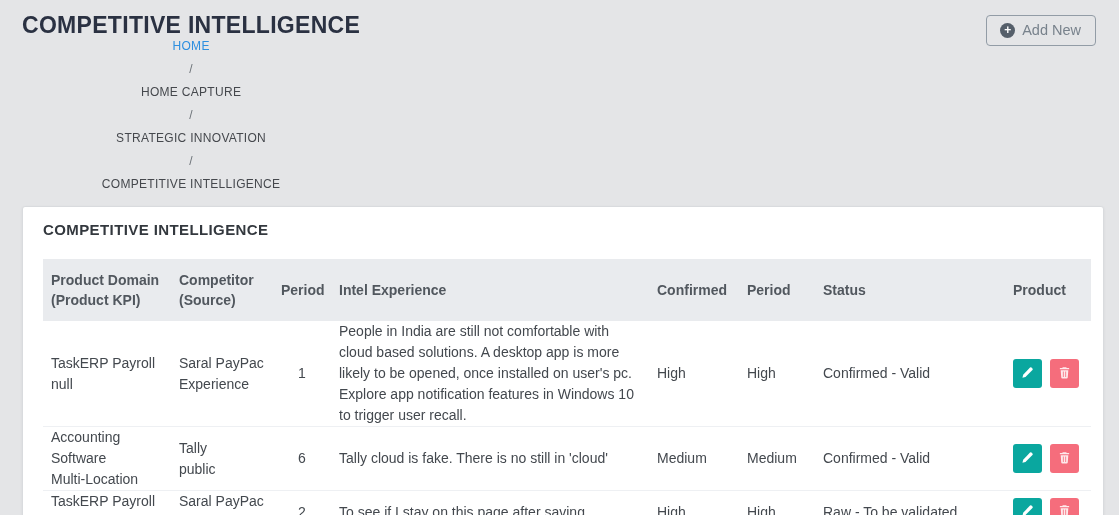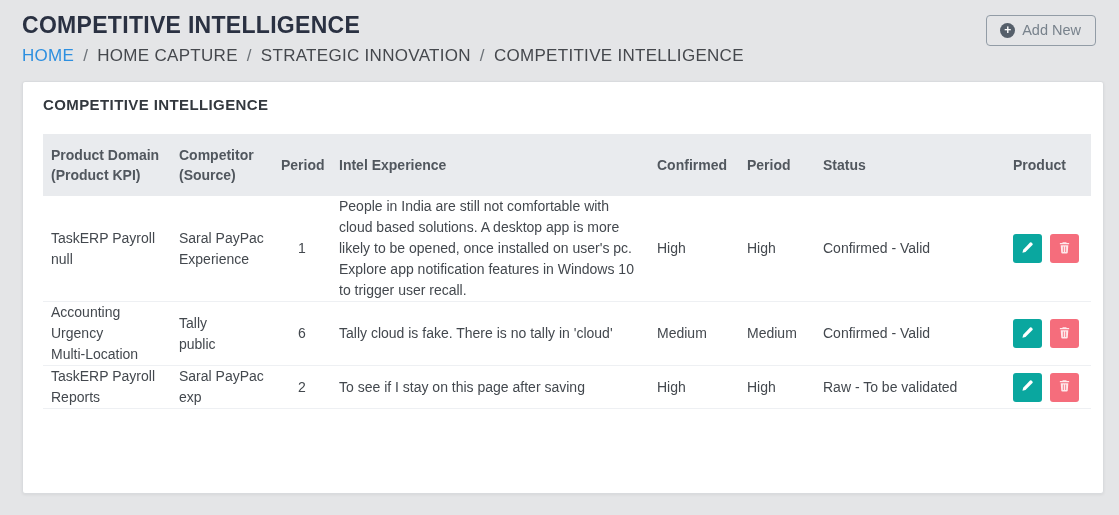--- a/index.html
+++ b/index.html
@@ -17,27 +17,28 @@
     align-items:flex-start;
     padding:12px 23px 0 22px;
   }
   .page-title {
     font-size:23px;
     font-weight:700;
     color:var(--title, #2a3142);
     letter-spacing:0.3px;
   }
   .breadcrumb {
-    margin-top:7px;
-    font-size:17px;
+    margin-top:0;
+    font-size:12px;
     letter-spacing:0.3px;
     display:flex;
     align-items:center;
     gap:9px;
     color:#45484d;
+    flex-direction:column;
   }
   .breadcrumb .crumb-home {
     color:var(--breadcrumb-active, #2d8fe0);
     cursor:pointer;
     text-decoration:none;
   }
   .breadcrumb .sep { color:#6d7379; }
   .add-new-btn {
     margin-top:3px;
     display:flex;
@@ -196,26 +197,26 @@
                     <path d="M5.8 1.5h4.4l.5 1h3v1.4H2.3V2.5h3zM3.3 5.2h9.4l-.7 9.1c-.1.7-.6 1.2-1.3 1.2H5.3c-.7 0-1.2-.5-1.3-1.2zM6 6.8v6.6h1V6.8zm3 0v6.6h1V6.8z"></path>
                   </svg>
               </span>
             </button>
           </div>
         </td>
       </tr>
 
       <tr>
         <td class="pre">Accounting
-Urgency
+Software
 Multi-Location</td>
         <td class="pre">Tally
 public</td>
         <td class="center">6</td>
-        <td>Tally cloud is fake. There is no tally in 'cloud'</td>
+        <td>Tally cloud is fake. There is no still in 'cloud'</td>
         <td>Medium</td>
         <td>Medium</td>
         <td>Confirmed - Valid</td>
         <td>
           <div class="actions">
             <button class="icon-btn edit-btn">
               <span>
                 <svg width="13" height="13" viewBox="0 0 16 16" fill="#ffffff">
                     <path d="M11.1 1.9a1.3 1.3 0 0 1 1.8 0l1.2 1.2a1.3 1.3 0 0 1 0 1.8l-8.6 8.6-3.7.9.9-3.7z"></path>
                   </svg>

